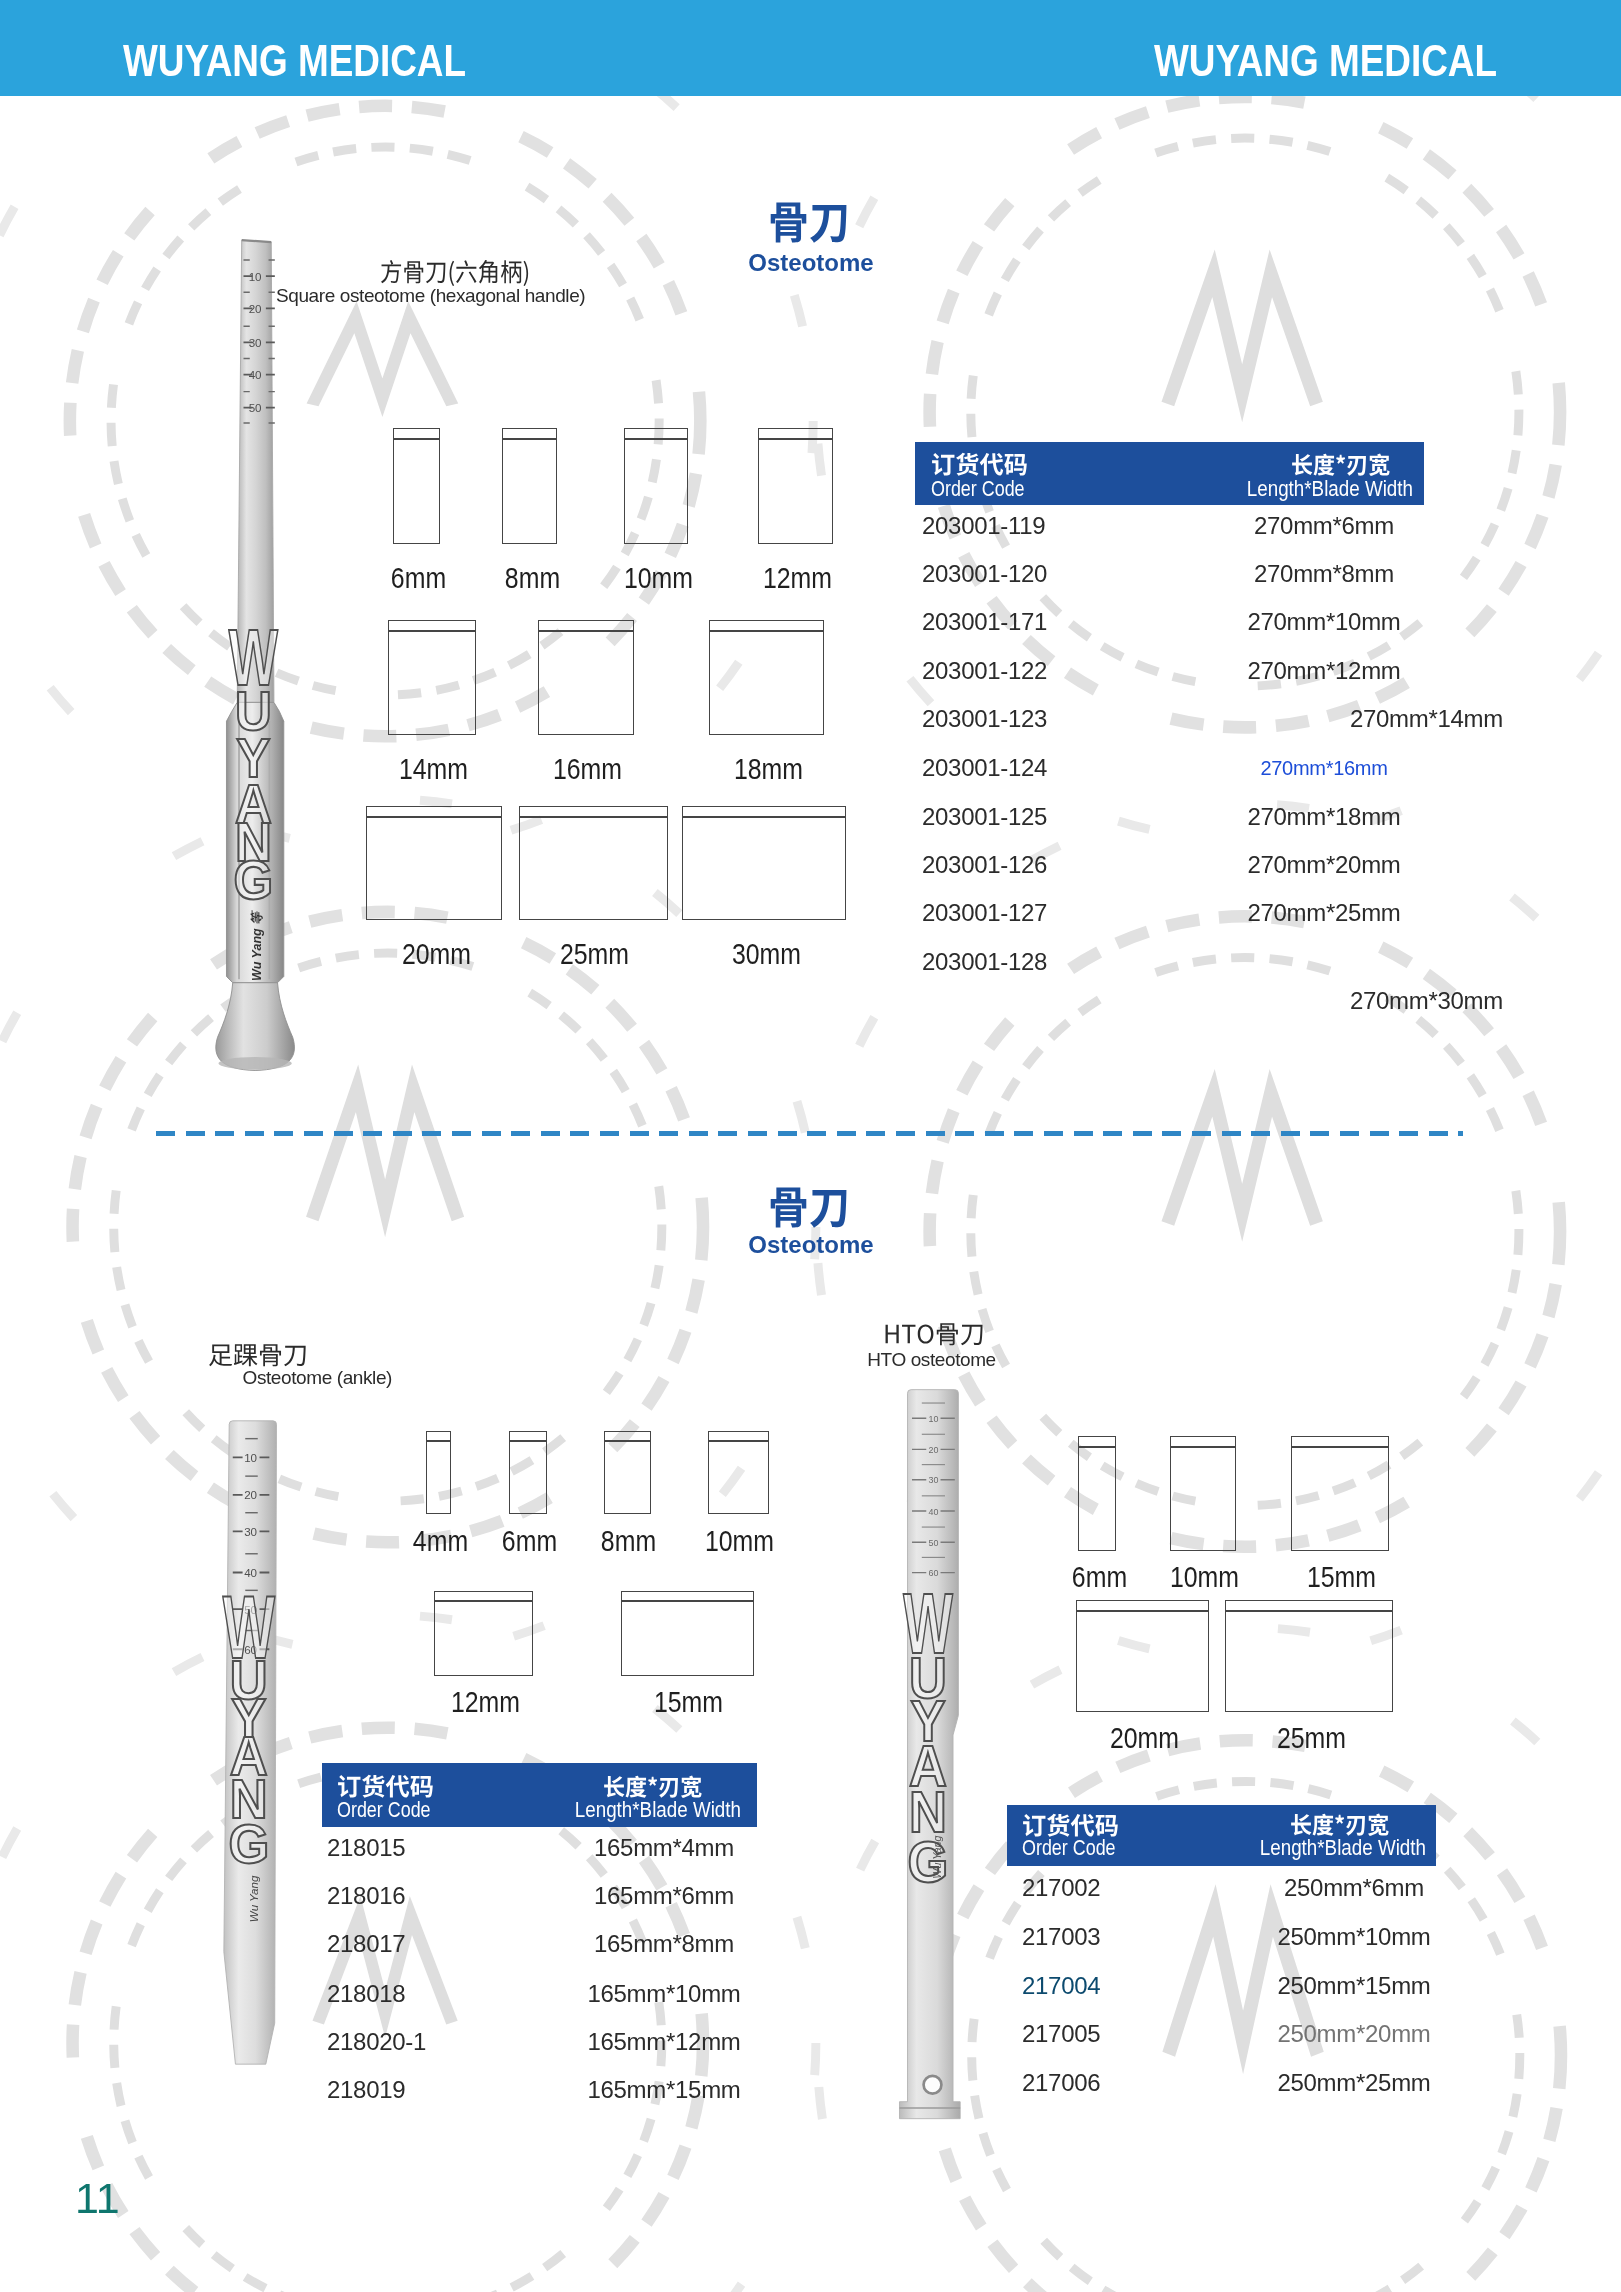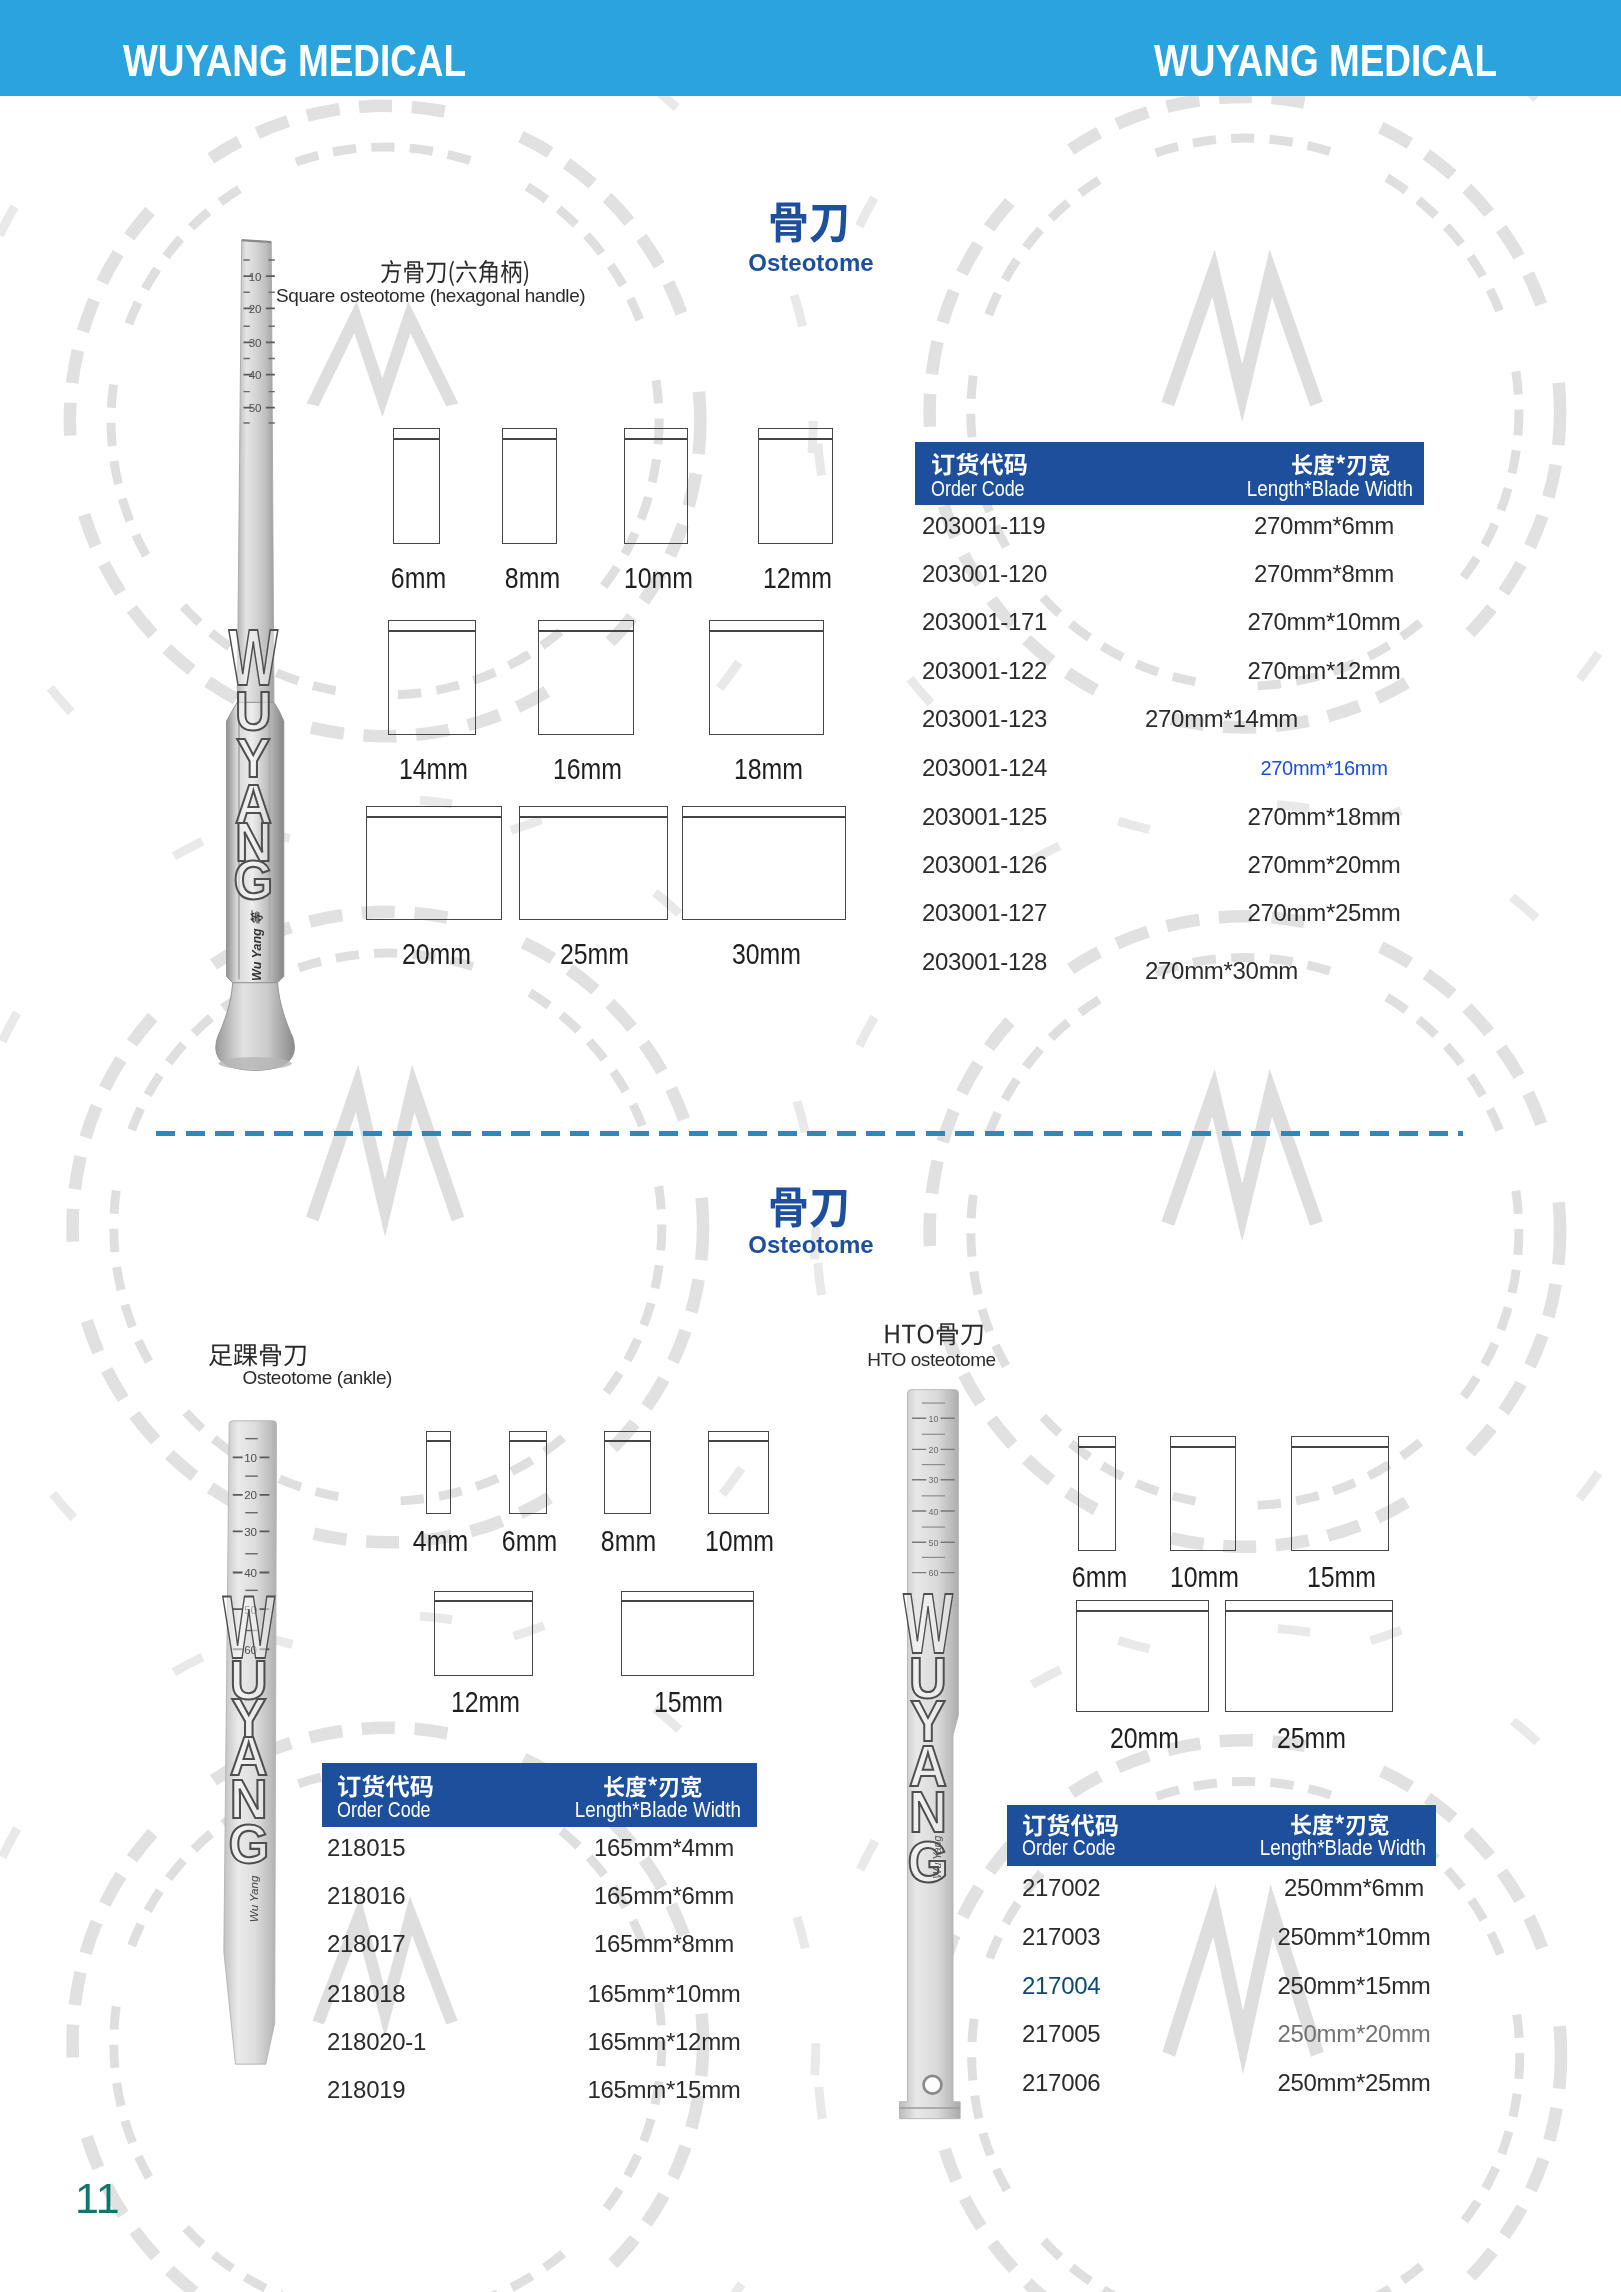--- a/index.html
+++ b/index.html
@@ -177,31 +177,31 @@
 <div style="position:absolute;left:1144px;top:476px;width:269px;text-align:right;font-size:22.4px;color:#fff;transform:scaleX(0.84);transform-origin:right top">Length*Blade Width</div>
 <div style="position:absolute;left:922px;top:509px;font-size:24px;color:#2b2b2b;line-height:34px;letter-spacing:-0.3px">203001-119</div>
 <div style="position:absolute;left:1145px;top:509px;width:358px;text-align:center;font-size:24px;color:#2b2b2b;line-height:34px;letter-spacing:-0.3px">270mm*6mm</div>
 <div style="position:absolute;left:922px;top:557px;font-size:24px;color:#2b2b2b;line-height:34px;letter-spacing:-0.3px">203001-120</div>
 <div style="position:absolute;left:1145px;top:557px;width:358px;text-align:center;font-size:24px;color:#2b2b2b;line-height:34px;letter-spacing:-0.3px">270mm*8mm</div>
 <div style="position:absolute;left:922px;top:605px;font-size:24px;color:#2b2b2b;line-height:34px;letter-spacing:-0.3px">203001-171</div>
 <div style="position:absolute;left:1145px;top:605px;width:358px;text-align:center;font-size:24px;color:#2b2b2b;line-height:34px;letter-spacing:-0.3px">270mm*10mm</div>
 <div style="position:absolute;left:922px;top:654px;font-size:24px;color:#2b2b2b;line-height:34px;letter-spacing:-0.3px">203001-122</div>
 <div style="position:absolute;left:1145px;top:654px;width:358px;text-align:center;font-size:24px;color:#2b2b2b;line-height:34px;letter-spacing:-0.3px">270mm*12mm</div>
 <div style="position:absolute;left:922px;top:702px;font-size:24px;color:#2b2b2b;line-height:34px;letter-spacing:-0.3px">203001-123</div>
-<div style="position:absolute;left:1145px;top:702px;width:358px;text-align:left;font-size:24px;color:#2b2b2b;line-height:34px;letter-spacing:-0.3px">270mm*14mm</div>
+<div style="position:absolute;left:1145px;top:702px;width:358px;text-align:right;font-size:24px;color:#2b2b2b;line-height:34px;letter-spacing:-0.3px">270mm*14mm</div>
 <div style="position:absolute;left:922px;top:751px;font-size:24px;color:#2b2b2b;line-height:34px;letter-spacing:-0.3px">203001-124</div>
 <div style="position:absolute;left:1145px;top:751px;width:358px;text-align:center;font-size:20px;color:#1d4ed8;line-height:34px;letter-spacing:-0.3px">270mm*16mm</div>
 <div style="position:absolute;left:922px;top:800px;font-size:24px;color:#2b2b2b;line-height:34px;letter-spacing:-0.3px">203001-125</div>
 <div style="position:absolute;left:1145px;top:800px;width:358px;text-align:center;font-size:24px;color:#2b2b2b;line-height:34px;letter-spacing:-0.3px">270mm*18mm</div>
 <div style="position:absolute;left:922px;top:848px;font-size:24px;color:#2b2b2b;line-height:34px;letter-spacing:-0.3px">203001-126</div>
 <div style="position:absolute;left:1145px;top:848px;width:358px;text-align:center;font-size:24px;color:#2b2b2b;line-height:34px;letter-spacing:-0.3px">270mm*20mm</div>
 <div style="position:absolute;left:922px;top:896px;font-size:24px;color:#2b2b2b;line-height:34px;letter-spacing:-0.3px">203001-127</div>
 <div style="position:absolute;left:1145px;top:896px;width:358px;text-align:center;font-size:24px;color:#2b2b2b;line-height:34px;letter-spacing:-0.3px">270mm*25mm</div>
 <div style="position:absolute;left:922px;top:945px;font-size:24px;color:#2b2b2b;line-height:34px;letter-spacing:-0.3px">203001-128</div>
-<div style="position:absolute;left:1145px;top:954px;width:358px;text-align:left;font-size:24px;color:#2b2b2b;line-height:34px;letter-spacing:-0.3px">270mm*30mm</div>
+<div style="position:absolute;left:1145px;top:984px;width:358px;text-align:right;font-size:24px;color:#2b2b2b;line-height:34px;letter-spacing:-0.3px">270mm*30mm</div>
 <div style="position:absolute;left:156px;top:1131px;width:1307px;height:5.4px;background:repeating-linear-gradient(90deg,#2f86c5 0 19px,transparent 19px 29.6px)"></div>
 <svg style="position:absolute;left:768px;top:1186px;overflow:visible" width="82" height="51" fill="#1d4f9c" viewBox="0 0 92 57">
     <path transform="translate(0.0,42.0) scale(0.04600,-0.05000)" d="M204 811V553H66V339H173V451H822V339H934V553H788V811ZM319 553V605H466V553ZM667 553H570V679H319V720H667ZM690 322V276H302V322ZM189 412V-90H302V63H690V22C690 9 685 5 670 4C655 4 599 4 553 6C567 -20 582 -60 587 -90C663 -90 718 -89 756 -74C794 -58 806 -32 806 21V412ZM302 194H690V148H302Z"></path>
     <path transform="translate(46.0,42.0) scale(0.04600,-0.05000)" d="M84 750V628H359C350 401 317 149 27 10C63 -16 101 -61 120 -95C434 68 481 362 495 628H783C773 261 758 98 725 64C713 50 701 47 679 47C650 47 588 46 518 52C542 15 561 -43 563 -79C625 -82 693 -83 735 -77C779 -70 810 -57 842 -14C886 45 898 215 912 688C913 705 913 750 913 750Z"></path>
   </svg>
 <div class="osteo" style="left:632px;top:1231px;font-size:24px">Osteotome</div>
 <svg style="position:absolute;left:208px;top:1343px;overflow:visible" width="100" height="29" fill="#2b2b2b" viewBox="0 0 112 32">
     <path transform="translate(0.0,23.5) scale(0.02800,-0.02800)" d="M243 719H776V522H243ZM226 376C211 231 163 61 44 -29C60 -41 85 -65 97 -80C169 -25 218 56 251 145C347 -28 502 -67 715 -67H936C940 -46 952 -11 964 7C920 6 750 5 718 6C655 6 597 10 544 20V224H882V295H544V451H854V791H169V451H467V43C384 75 320 135 280 240C291 282 299 325 305 366Z"></path>
     <path transform="translate(28.0,23.5) scale(0.02800,-0.02800)" d="M136 734H301V560H136ZM35 36 53 -33C146 -1 269 41 385 82L372 146L255 106V282H366V346H255V497H363V797H76V497H192V85L130 65V395H72V47ZM431 798V408H636V324H397V257H599C538 158 439 62 342 15C359 0 382 -26 394 -44C482 9 573 103 636 205V-79H710V209C768 113 850 16 924 -38C936 -19 959 6 976 19C895 69 804 164 748 257H952V324H710V408H910V798ZM499 573H640V469H499ZM706 573H840V469H706ZM499 736H640V634H499ZM706 736H840V634H706Z"></path>
     <path transform="translate(56.0,23.5) scale(0.02800,-0.02800)" d="M219 797V538H79V346H148V472H849V346H921V538H780V797ZM291 538V622H495V538ZM705 538H562V674H291V737H705ZM719 349V273H280V349ZM209 410V-80H280V80H719V0C719 -13 714 -17 699 -18C684 -19 630 -20 572 -18C582 -35 592 -61 595 -80C672 -80 722 -79 753 -69C782 -59 791 -40 791 -1V410ZM280 217H719V138H280Z"></path>

